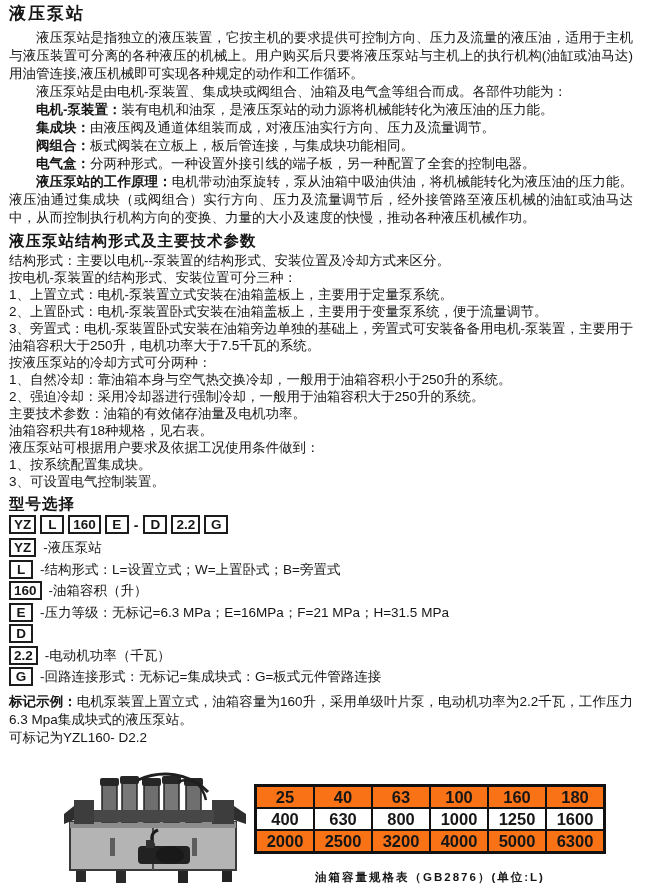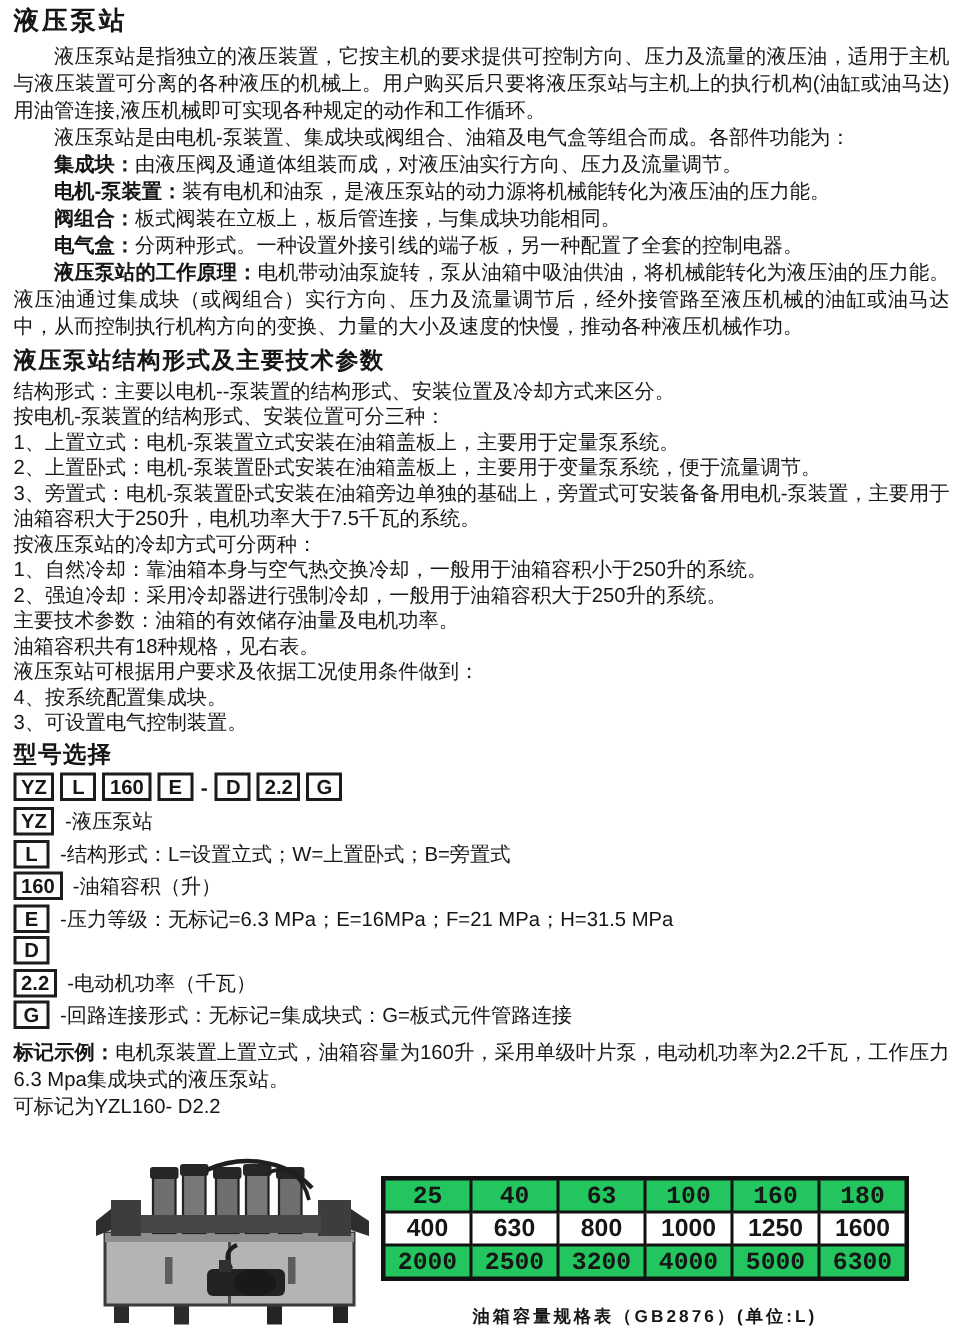--- a/index.html
+++ b/index.html
@@ -27,56 +27,56 @@
   .example-block{margin-top:7px;}
   
   .bottom{position:absolute;top:770px;left:0;width:650px;height:126px;}
   .photo{position:absolute;left:50px;top:0;width:208px;height:118px;}
   .tablewrap{position:absolute;left:254px;top:14px;}
   table.cap{border-collapse:collapse;border:3px solid #111;}
   table.cap td{
     border:2px solid #111;width:54px;height:20px;text-align:center;
     font-weight:bold;font-size:16.5px;padding:0 1px;background:#ffffff;
   }
-  tr.gray td{background:#22c55e;font-family:Liberation Mono, monospace;}
+  tr.gray td{background:#f97316;}
   .tbl-caption{
     margin-top:16px;text-align:center;font-weight:bold;font-size:11.5px;
     letter-spacing:2px;white-space:nowrap;
   }
 </style>
 </head>
 <body>
 
 <div class="page">
 
   <h1 class="doc-title">液压泵站</h1>
 
   <p class="t indent">液压泵站是指独立的液压装置，它按主机的要求提供可控制方向、压力及流量的液压油，适用于主机与液压装置可分离的各种液压的机械上。用户购买后只要将液压泵站与主机上的执行机构(油缸或油马达)用油管连接,液压机械即可实现各种规定的动作和工作循环。</p>
   <p class="t indent">液压泵站是由电机-泵装置、集成块或阀组合、油箱及电气盒等组合而成。各部件功能为：</p>
 
+  <p class="t indent"><span class="lbl">电机-泵装置：</span><span>装有电机和油泵，是液压泵站的动力源将机械能转化为液压油的压力能。</span></p>
   <p class="t indent"><span class="lbl">集成块：</span><span>由液压阀及通道体组装而成，对液压油实行方向、压力及流量调节。</span></p>
-  <p class="t indent"><span class="lbl">电机-泵装置：</span><span>装有电机和油泵，是液压泵站的动力源将机械能转化为液压油的压力能。</span></p>
   <p class="t indent"><span class="lbl">阀组合：</span><span>板式阀装在立板上，板后管连接，与集成块功能相同。</span></p>
   <p class="t indent"><span class="lbl">电气盒：</span><span>分两种形式。一种设置外接引线的端子板，另一种配置了全套的控制电器。</span></p>
 
   <p class="t indent"><span class="lbl">液压泵站的工作原理：</span><span>电机带动油泵旋转，泵从油箱中吸油供油，将机械能转化为液压油的压力能。液压油通过集成块（或阀组合）实行方向、压力及流量调节后，经外接管路至液压机械的油缸或油马达中，从而控制执行机构方向的变换、力量的大小及速度的快慢，推动各种液压机械作功。</span></p>
 
   <h2 class="sec-heading">液压泵站结构形式及主要技术参数</h2>
   <p class="s">结构形式：主要以电机--泵装置的结构形式、安装位置及冷却方式来区分。</p>
   <p class="s">按电机-泵装置的结构形式、安装位置可分三种：</p>
   <p class="s">1、上置立式：电机-泵装置立式安装在油箱盖板上，主要用于定量泵系统。</p>
   <p class="s">2、上置卧式：电机-泵装置卧式安装在油箱盖板上，主要用于变量泵系统，便于流量调节。</p>
   <p class="s">3、旁置式：电机-泵装置卧式安装在油箱旁边单独的基础上，旁置式可安装备备用电机-泵装置，主要用于油箱容积大于250升，电机功率大于7.5千瓦的系统。</p>
   <p class="s">按液压泵站的冷却方式可分两种：</p>
   <p class="s">1、自然冷却：靠油箱本身与空气热交换冷却，一般用于油箱容积小于250升的系统。</p>
   <p class="s">2、强迫冷却：采用冷却器进行强制冷却，一般用于油箱容积大于250升的系统。</p>
   <p class="s">主要技术参数：油箱的有效储存油量及电机功率。</p>
   <p class="s">油箱容积共有18种规格，见右表。</p>
   <p class="s">液压泵站可根据用户要求及依据工况使用条件做到：</p>
-  <p class="s">4、按系统配置集成块。</p>
+  <p class="s">1、按系统配置集成块。</p>
   <p class="s">3、可设置电气控制装置。</p>
 
   <h2 class="sec-heading">型号选择</h2>
 
   <div class="code-line">
     <span class="code-box">YZ</span>
     <span class="code-box">L</span>
     <span class="code-box">160</span>
     <span class="code-box">E</span>
     <span class="code-dash">-</span>

